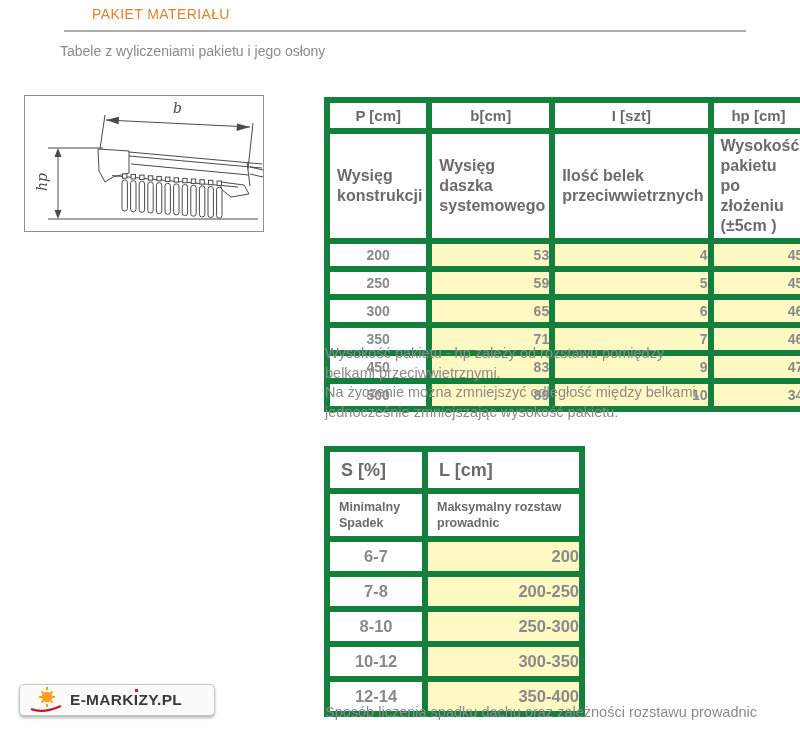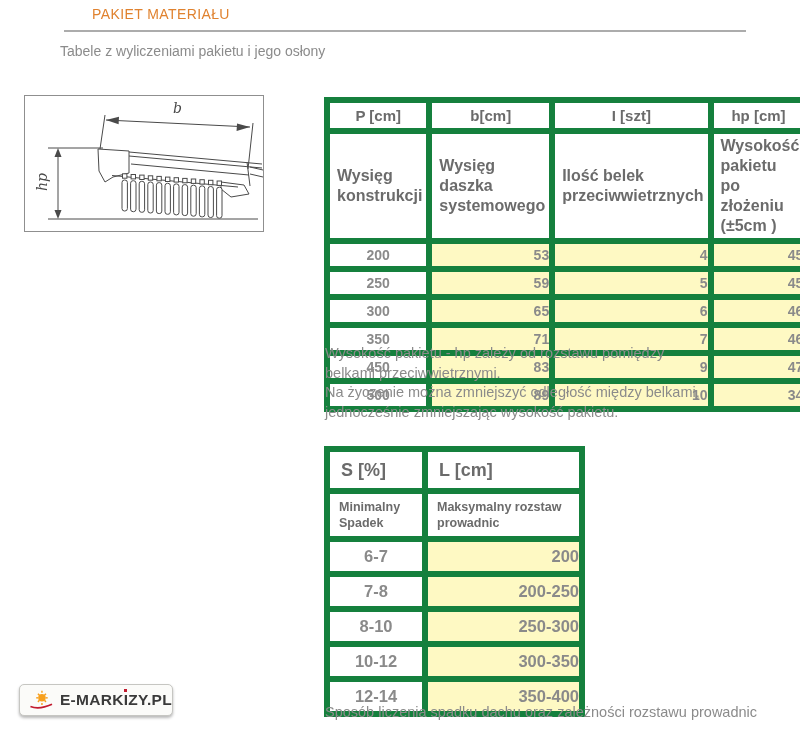--- a/index.html
+++ b/index.html
@@ -44,21 +44,21 @@
   
   .note-text{
     position:absolute;left:325px;top:344px;width:420px;
     font-size:14.5px;line-height:19.5px;color:#8b8b8b;white-space:pre-line;
   }
   .bottom-caption{
     position:absolute;left:325px;top:704px;font-size:14.5px;color:#8b8b8b;
   }
   
   .logo{
-    position:absolute;left:19px;top:684px;width:154px;height:32px;
+    position:absolute;left:19px;top:684px;width:196px;height:32px;
     background:#fbfbf9;border:1px solid #c6c6c2;border-radius:5px;
     box-shadow:0 2px 3px rgba(0,0,0,.28);
     display:flex;align-items:center;padding-left:9px;box-sizing:border-box;gap:5px;
     cursor:pointer;
   }
   .logo-text{
     font-size:15.5px;font-weight:bold;color:#3a3a3a;letter-spacing:.3px;
     font-family:"Liberation Sans", sans-serif;white-space:nowrap;
   }
   .logo-i{position:relative;display:inline-block;}

